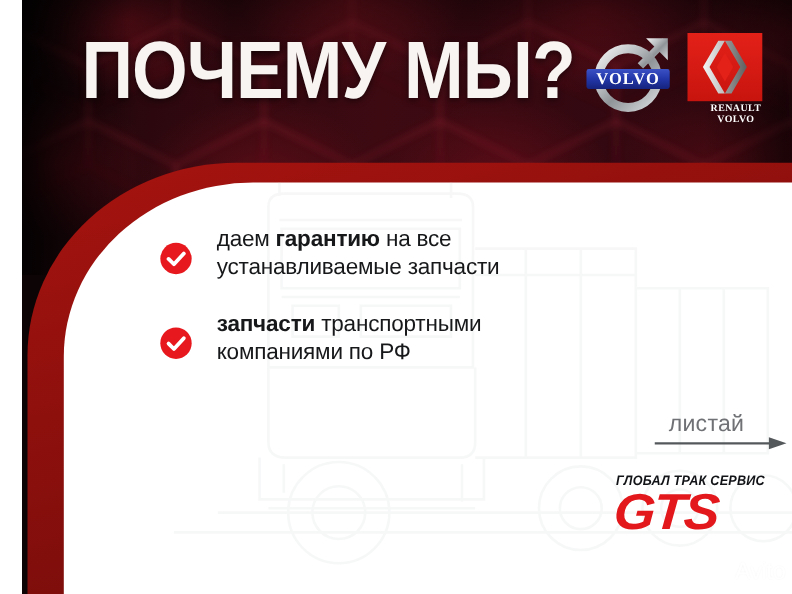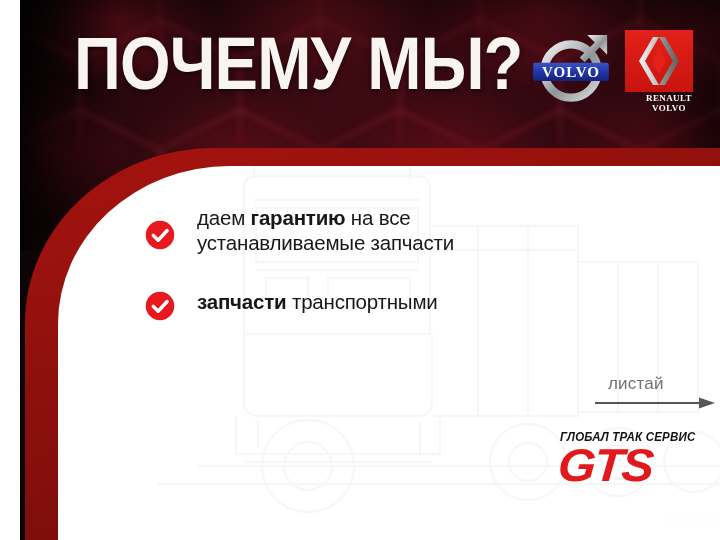--- a/index.html
+++ b/index.html
@@ -154,21 +154,21 @@
     letter-spacing: -.2px;
     font-weight: 400;
   }
   .btext b { font-weight: 700; }
 
   
   .swipe {
     position: absolute;
     left: 588px;
     top: 374px;
-    font-size: 17px;
+    font-size: 21px;
     color: #6f7174;
     letter-spacing: .2px;
   }
   .swipe-arrow { position: absolute; left: 575px; top: 396px; }
 
   
   .gts { position: absolute; left: 540px; top: 430px; width: 150px; height: 62px; }
   .gts-top {
     font-family: "Liberation Sans Narrow", "Liberation Sans", sans-serif;
     font-weight: 700;
@@ -360,20 +360,21 @@
     </div>
 
 
     <div class="bullet">
       <svg class="check" viewBox="0 0 40 40">
         <circle cx="20" cy="20" r="19" fill="#e8191e"></circle>
         <path d="M11 20.5 L17.5 27 L29.5 14" fill="none" stroke="#ffffff" stroke-width="4.6" stroke-linecap="round" stroke-linejoin="round"></path>
       </svg>
       <div class="btext">
         <span></span><b>запчасти</b><span> транспортными</span><br>
+        <span>компаниями по РФ</span>
       </div>
     </div>
 
   </div>
 
   <div class="swipe">листай</div>
   <svg class="swipe-arrow" width="122" height="14" viewBox="0 0 122 14">
     <line x1="0" y1="7" x2="108" y2="7" stroke="#55585b" stroke-width="2"></line>
     <polygon points="104,1.5 120,7 104,12.5" fill="#55585b"></polygon>
   </svg>

